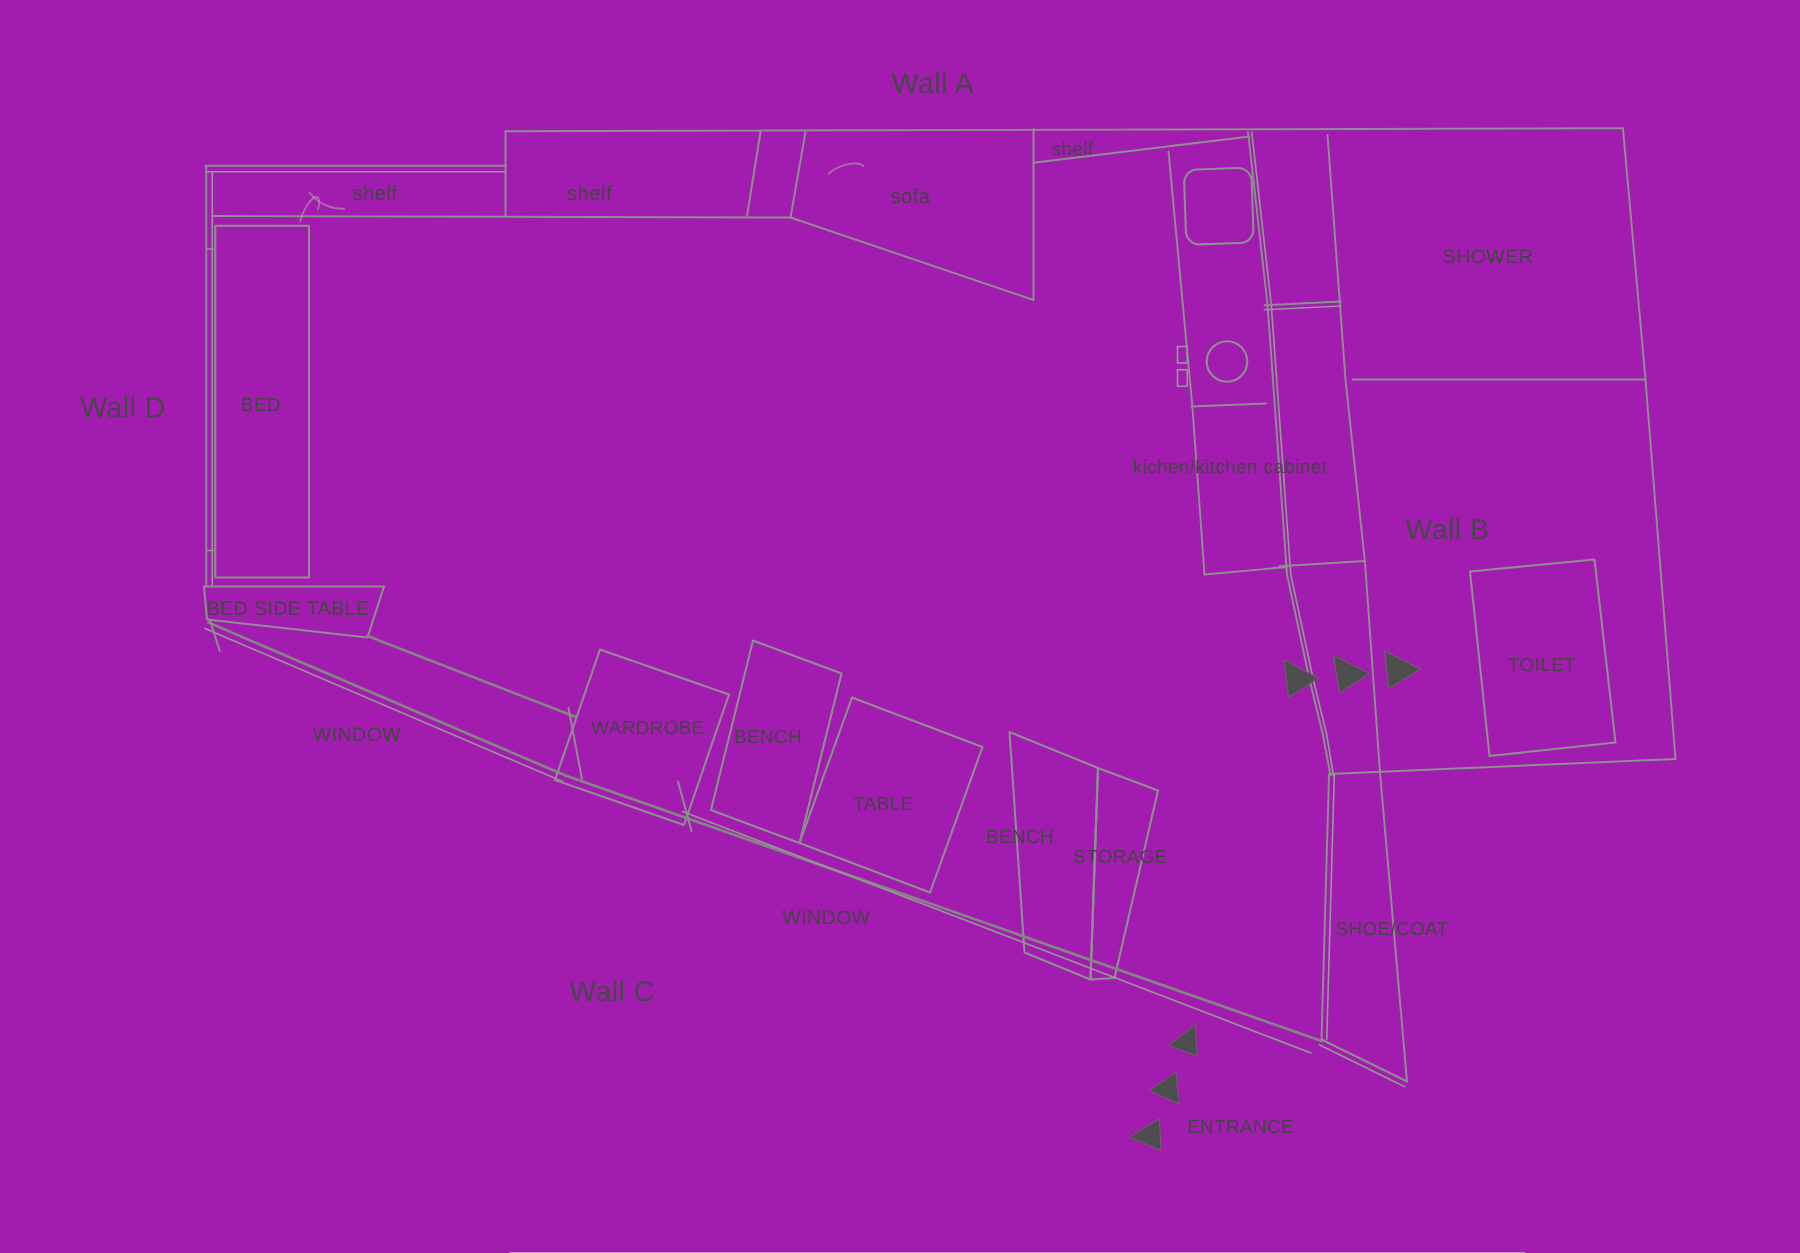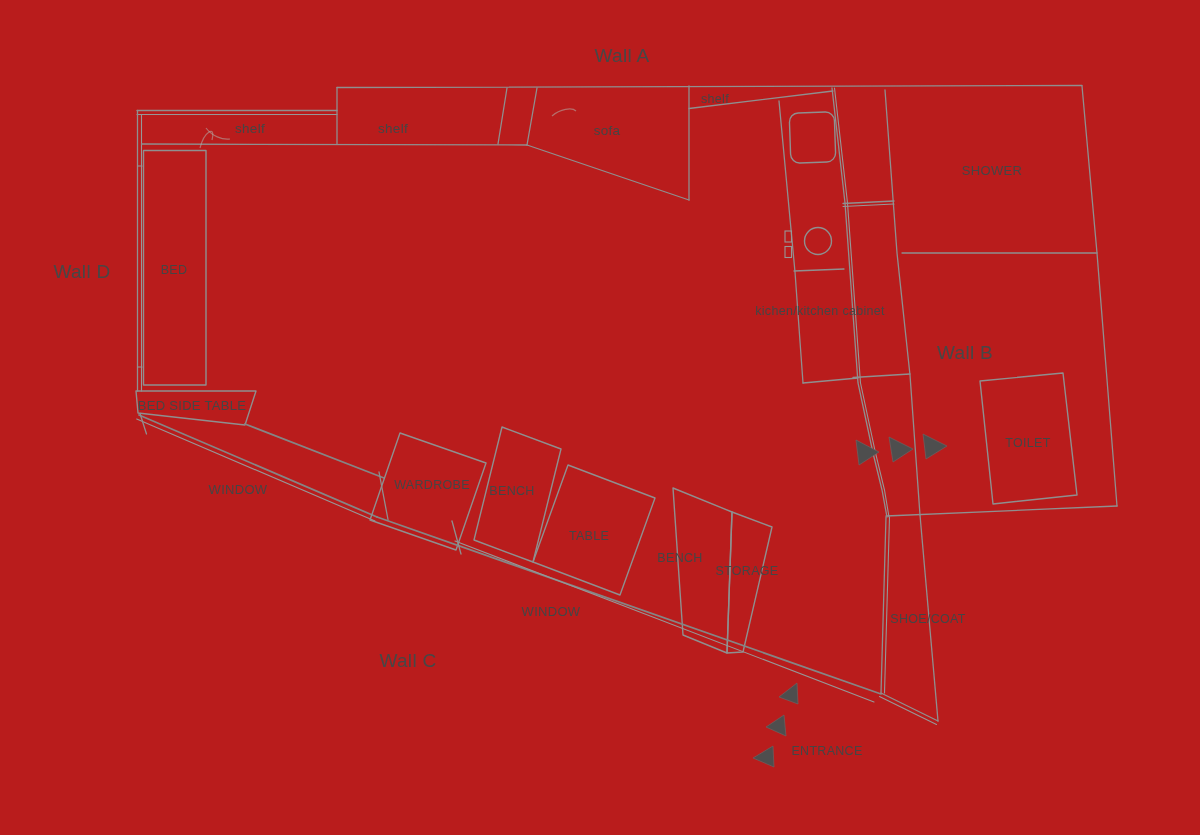--- a/index.html
+++ b/index.html
@@ -1,16 +1,16 @@
 <!DOCTYPE html>
 <html><head>
 <meta charset="utf-8">
 <style>
   html,body{margin:0;padding:0;background:#e9e9e9;}
-  .page{width:1200px;height:835px;background:#b91c1c;position:relative;margin:0 auto;
+  .page{width:1200px;height:835px;background:#a21caf;position:relative;margin:0 auto;
         font-family:"Liberation Sans", sans-serif;}
   svg{display:block}
   .thin{stroke:#8f8f8f;stroke-width:1.3;fill:none;stroke-linecap:round;}
   .thin2{stroke:#979797;stroke-width:1.1;fill:none;stroke-linecap:round;}
   .mid{stroke:#858585;stroke-width:1.8;fill:none;stroke-linecap:round;}
   .furn{stroke:#8f8f8f;stroke-width:1.4;fill:none;stroke-linejoin:round;}
   .arrow{fill:#4e4e4e;stroke:#6a6a6a;stroke-width:.6;}
   .artifact{stroke:#b3b1ac;stroke-width:1.2;fill:none;opacity:.55;}
   text{fill:#454545;letter-spacing:.3px;}
   .walltxt{font-size:19px;fill:#474747;}

